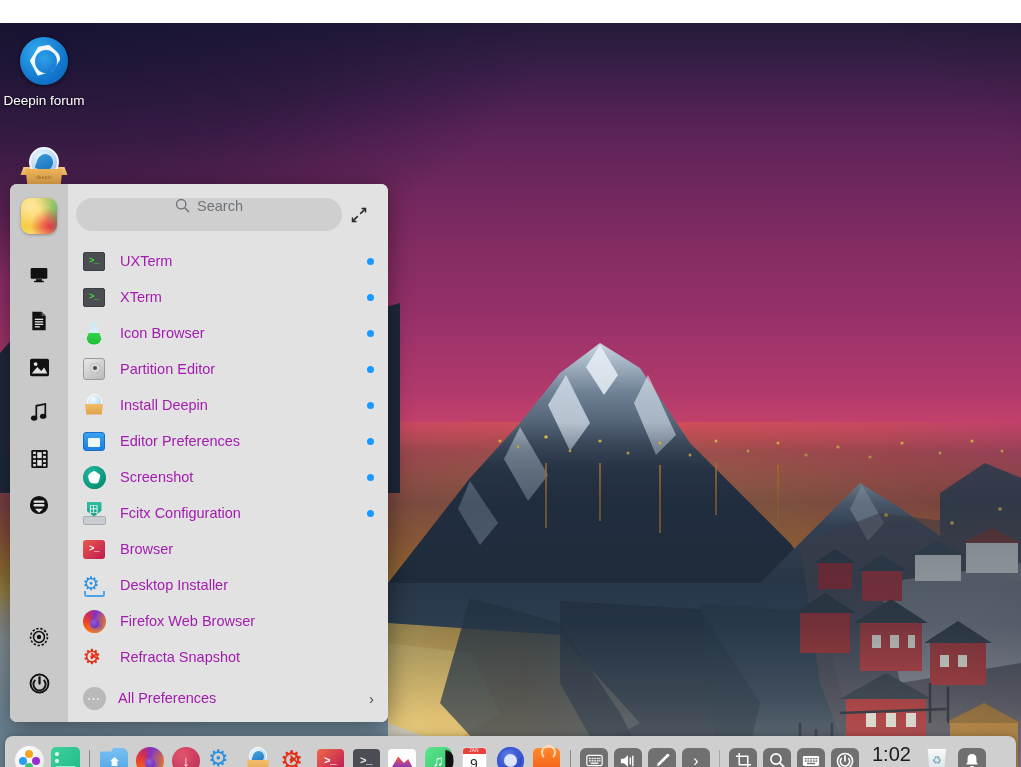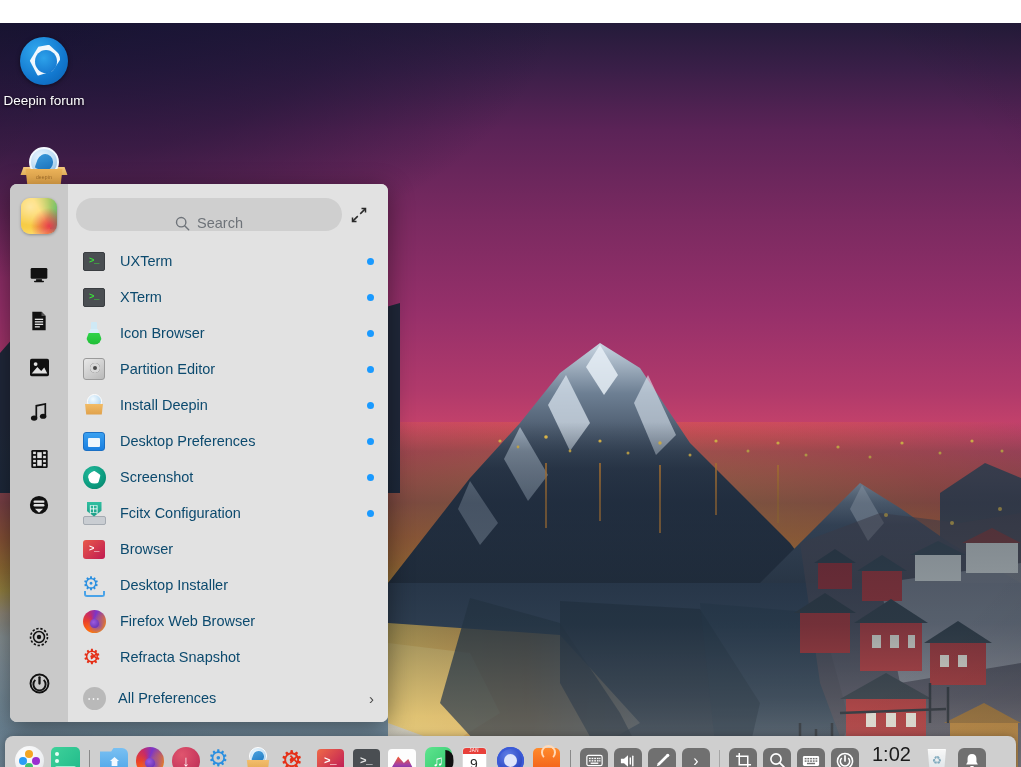--- a/index.html
+++ b/index.html
@@ -183,21 +183,21 @@
   .lp-main { flex: 1; display: flex; flex-direction: column; background: #e2e2e2; }
 
   .lp-searchrow {
     display: flex; align-items: center;
     padding: 14px 12px 10px 8px;
   }
   .lp-search {
     flex: 1; height: 33px;
     background: #cfcfcf;
     border-radius: 17px;
-    display: flex; align-items: flex-end; justify-content: center;
+    display: flex; align-items: flex-start; justify-content: center;
     gap: 7px; cursor: text;
   }
   .lp-search .sr-text { color: #6e7379; font-size: 14.5px; }
   .lp-expand {
     width: 34px; height: 30px;
     display: flex; align-items: center; justify-content: center;
     cursor: pointer;
   }
 
   .lp-list { flex: 1; padding: 2px 0 0 0; overflow: hidden; }
@@ -205,21 +205,21 @@
     display: flex; align-items: center;
     height: 36px;
     padding: 0 14px 0 14px;
     cursor: pointer;
   }
   .lp-ico {
     width: 24px; height: 24px; margin-right: 14px; flex-shrink: 0;
     display: flex; align-items: center; justify-content: center;
     position: relative;
   }
-  .lp-name { flex: 1; font-size: 14.5px; color: #0c4a6e; }
+  .lp-name { flex: 1; font-size: 14.5px; color: #a21caf; }
   .lp-dot { width: 7px; height: 7px; border-radius: 50%; background: #1a9aff; }
   .lp-chev { color: #4a4a4a; font-size: 15px; }
   .lp-item.allcat { height: 40px; margin-top: 3px; }
   .lp-item.allcat .lp-ico { margin-right: 12px; }
   .lp-item.allcat .lp-name { font-size: 14.5px; }
 
   
   .ic-term-dark {
     width: 22px; height: 19px; border-radius: 2px;
     background: #4a4e52; border: 1px solid #3a3d41;
@@ -838,21 +838,21 @@
               </span>
           </span>
           <span class="lp-name">Install Deepin</span>
           <span class="lp-dot"></span>
         </div>
 
         <div class="lp-item">
           <span class="lp-ico">
             <span class="ic-win"></span>
           </span>
-          <span class="lp-name">Desktop Preferences</span>
+          <span class="lp-name">Editor Preferences</span>
           <span class="lp-dot"></span>
         </div>
 
         <div class="lp-item">
           <span class="lp-ico">
             <span class="ic-shot"></span>
           </span>
           <span class="lp-name">Screenshot</span>
           <span class="lp-dot"></span>
         </div>

